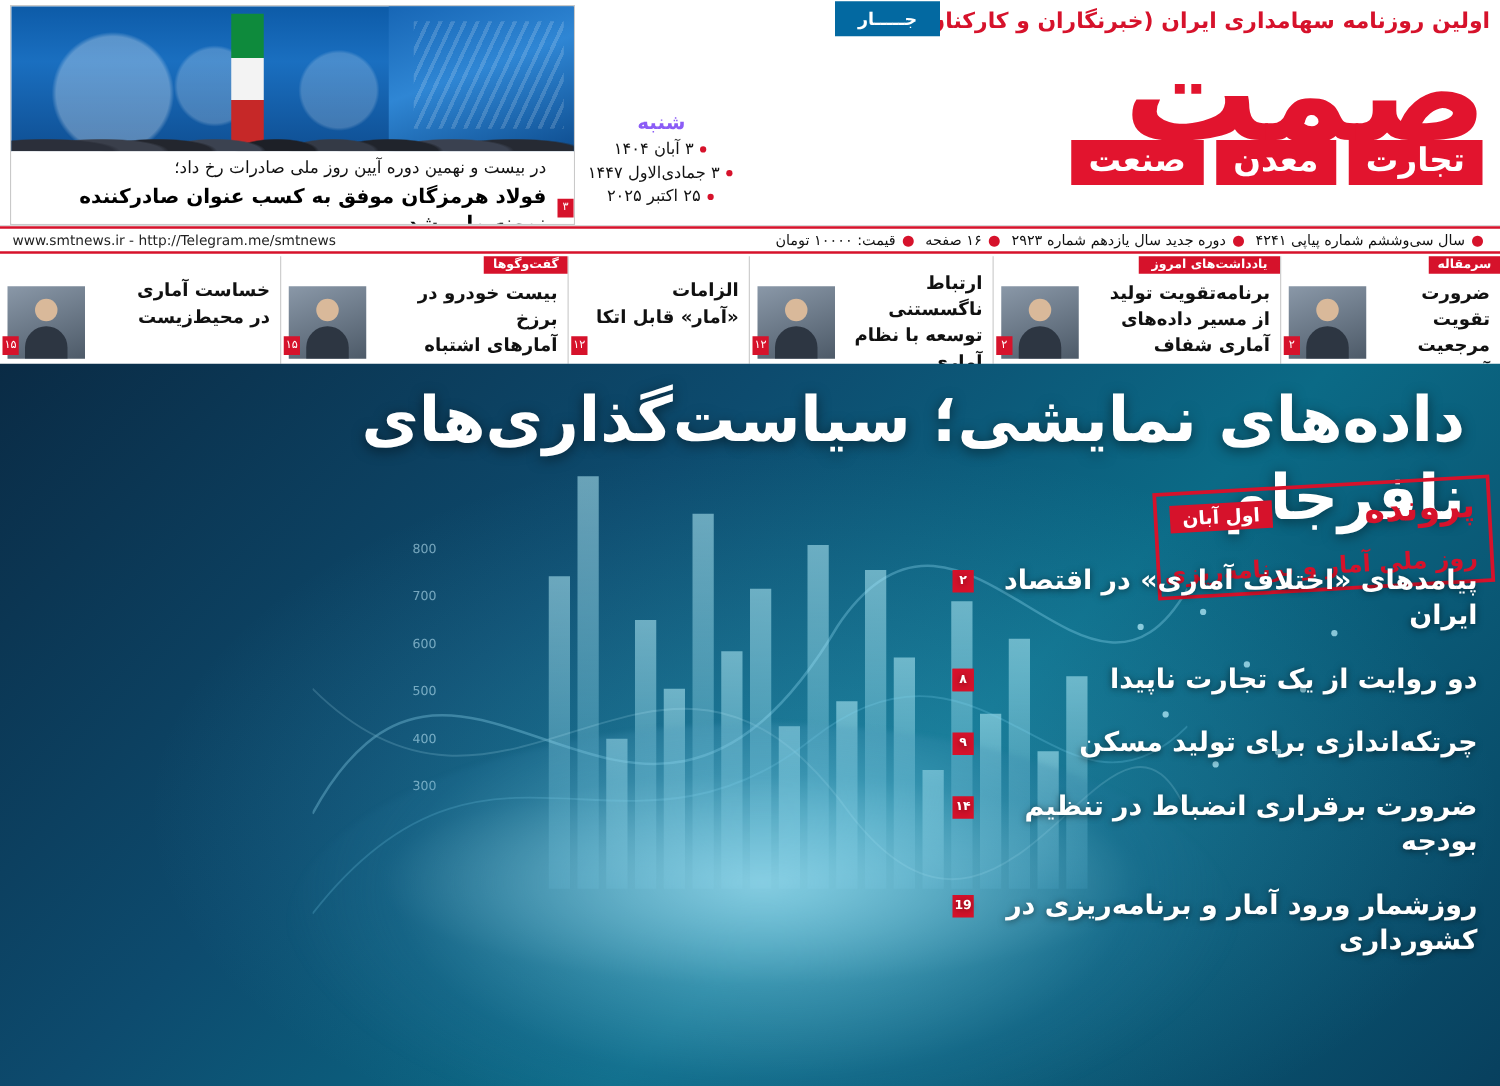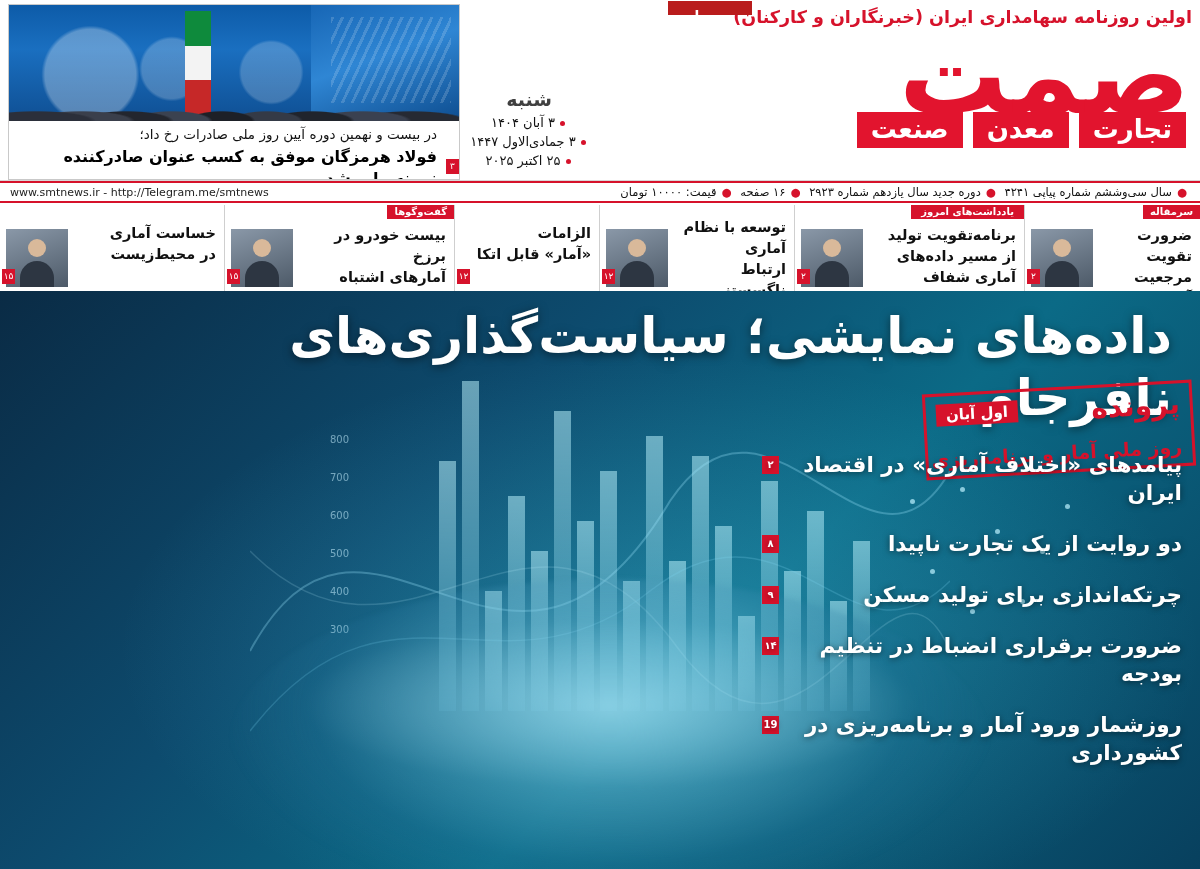--- a/index.html
+++ b/index.html
@@ -99,22 +99,22 @@
     text-align: right; direction: rtl;
     padding-right: 8px;
   }
   .tagline {
     display: inline-block;
     font-size: 17.5px; font-weight: 800; color: #d6122b;
     letter-spacing: -0.2px; line-height: 30px;
   }
   .jasar {
     position: absolute; right: 448px; top: 1px;
-    width: 84px; height: 14px;
-    background: #b91c1c; color: #fff;
+    width: 84px; height: 28px;
+    background: #0369a1; color: #fff;
     font-size: 14px; font-weight: 700;
     text-align: center; line-height: 30px;
     letter-spacing: 2px;
   }
   .logo-wrap {
     position: absolute; right: 6px; top: 26px;
     width: 600px; height: 118px;
   }
   .logo-main {
     position: absolute; right: 4px; top: -6px;
@@ -133,21 +133,21 @@
     background: #e2142e; color: #fff;
     font-size: 26px; font-weight: 800;
     padding: 1px 14px 3px 14px;
     line-height: 32px;
   }
   .date-col {
     position: absolute; right: 612px; top: 88px;
     width: 118px; text-align: center; direction: rtl;
   }
   .date-col .dayname {
-    font-size: 19px; font-weight: 700; color: #404040; margin-bottom: 3px;
+    font-size: 16px; font-weight: 700; color: #8b5cf6; margin-bottom: 3px;
   }
   .date-col .dline {
     font-size: 13px; color: #111; line-height: 19px;
     position: relative; padding-right: 2px;
   }
   .date-col .dline .dot {
     display: inline-block; width: 5px; height: 5px; border-radius: 50%;
     background: #d6122b; margin-left: 5px; vertical-align: middle;
   }
 
@@ -399,22 +399,22 @@
           <div>از مسیر داده‌های</div>
           <div>آماری شفاف</div>
         </div>
       <div class="thumb"></div>
       <div class="pagenum">۲</div>
     </div>
 
     <div class="tcell" style="width:195px">
 
       <div class="txt" style="width:120px; top:12px">
+          <div>ارتباط ناگسستنی</div>
           <div>توسعه با نظام آماری</div>
-          <div>ارتباط ناگسستنی</div>
         </div>
       <div class="thumb"></div>
       <div class="pagenum">۱۲</div>
     </div>
 
     <div class="tcell" style="width:145px">
 
       <div class="txt" style="width:130px; top:18px">
           <div>الزامات</div>
           <div>«آمار» قابل اتکا</div>

